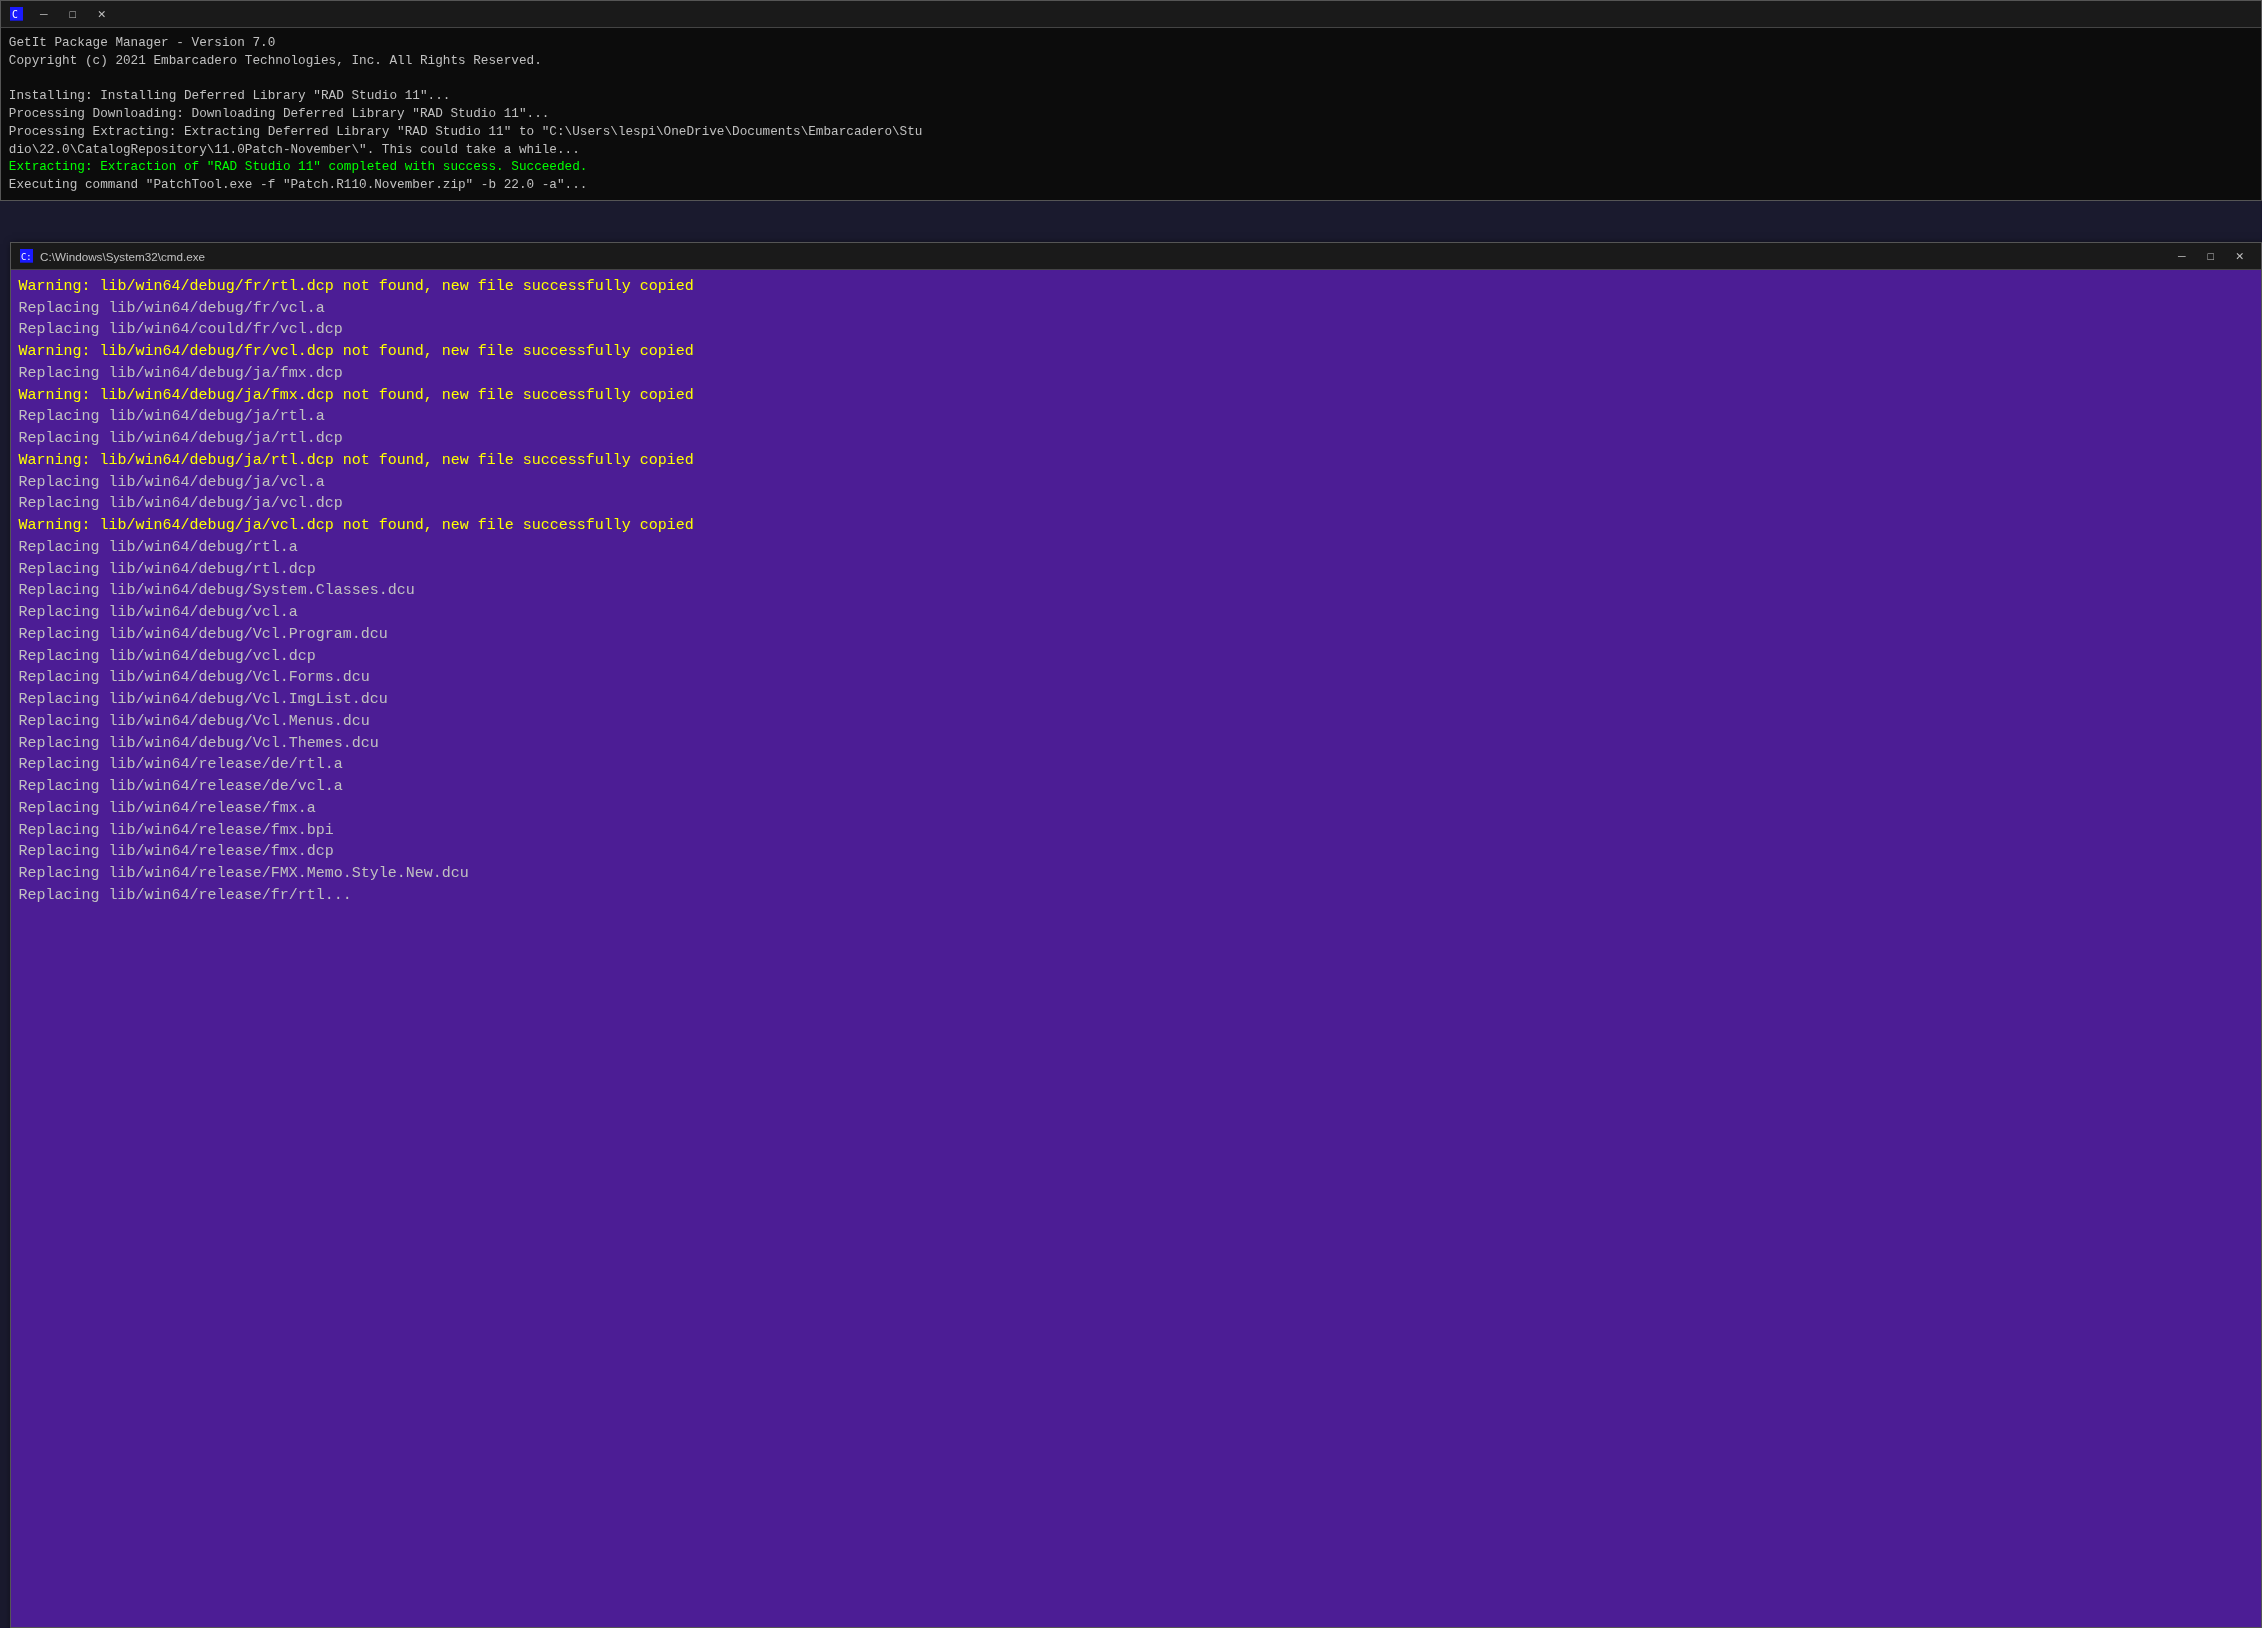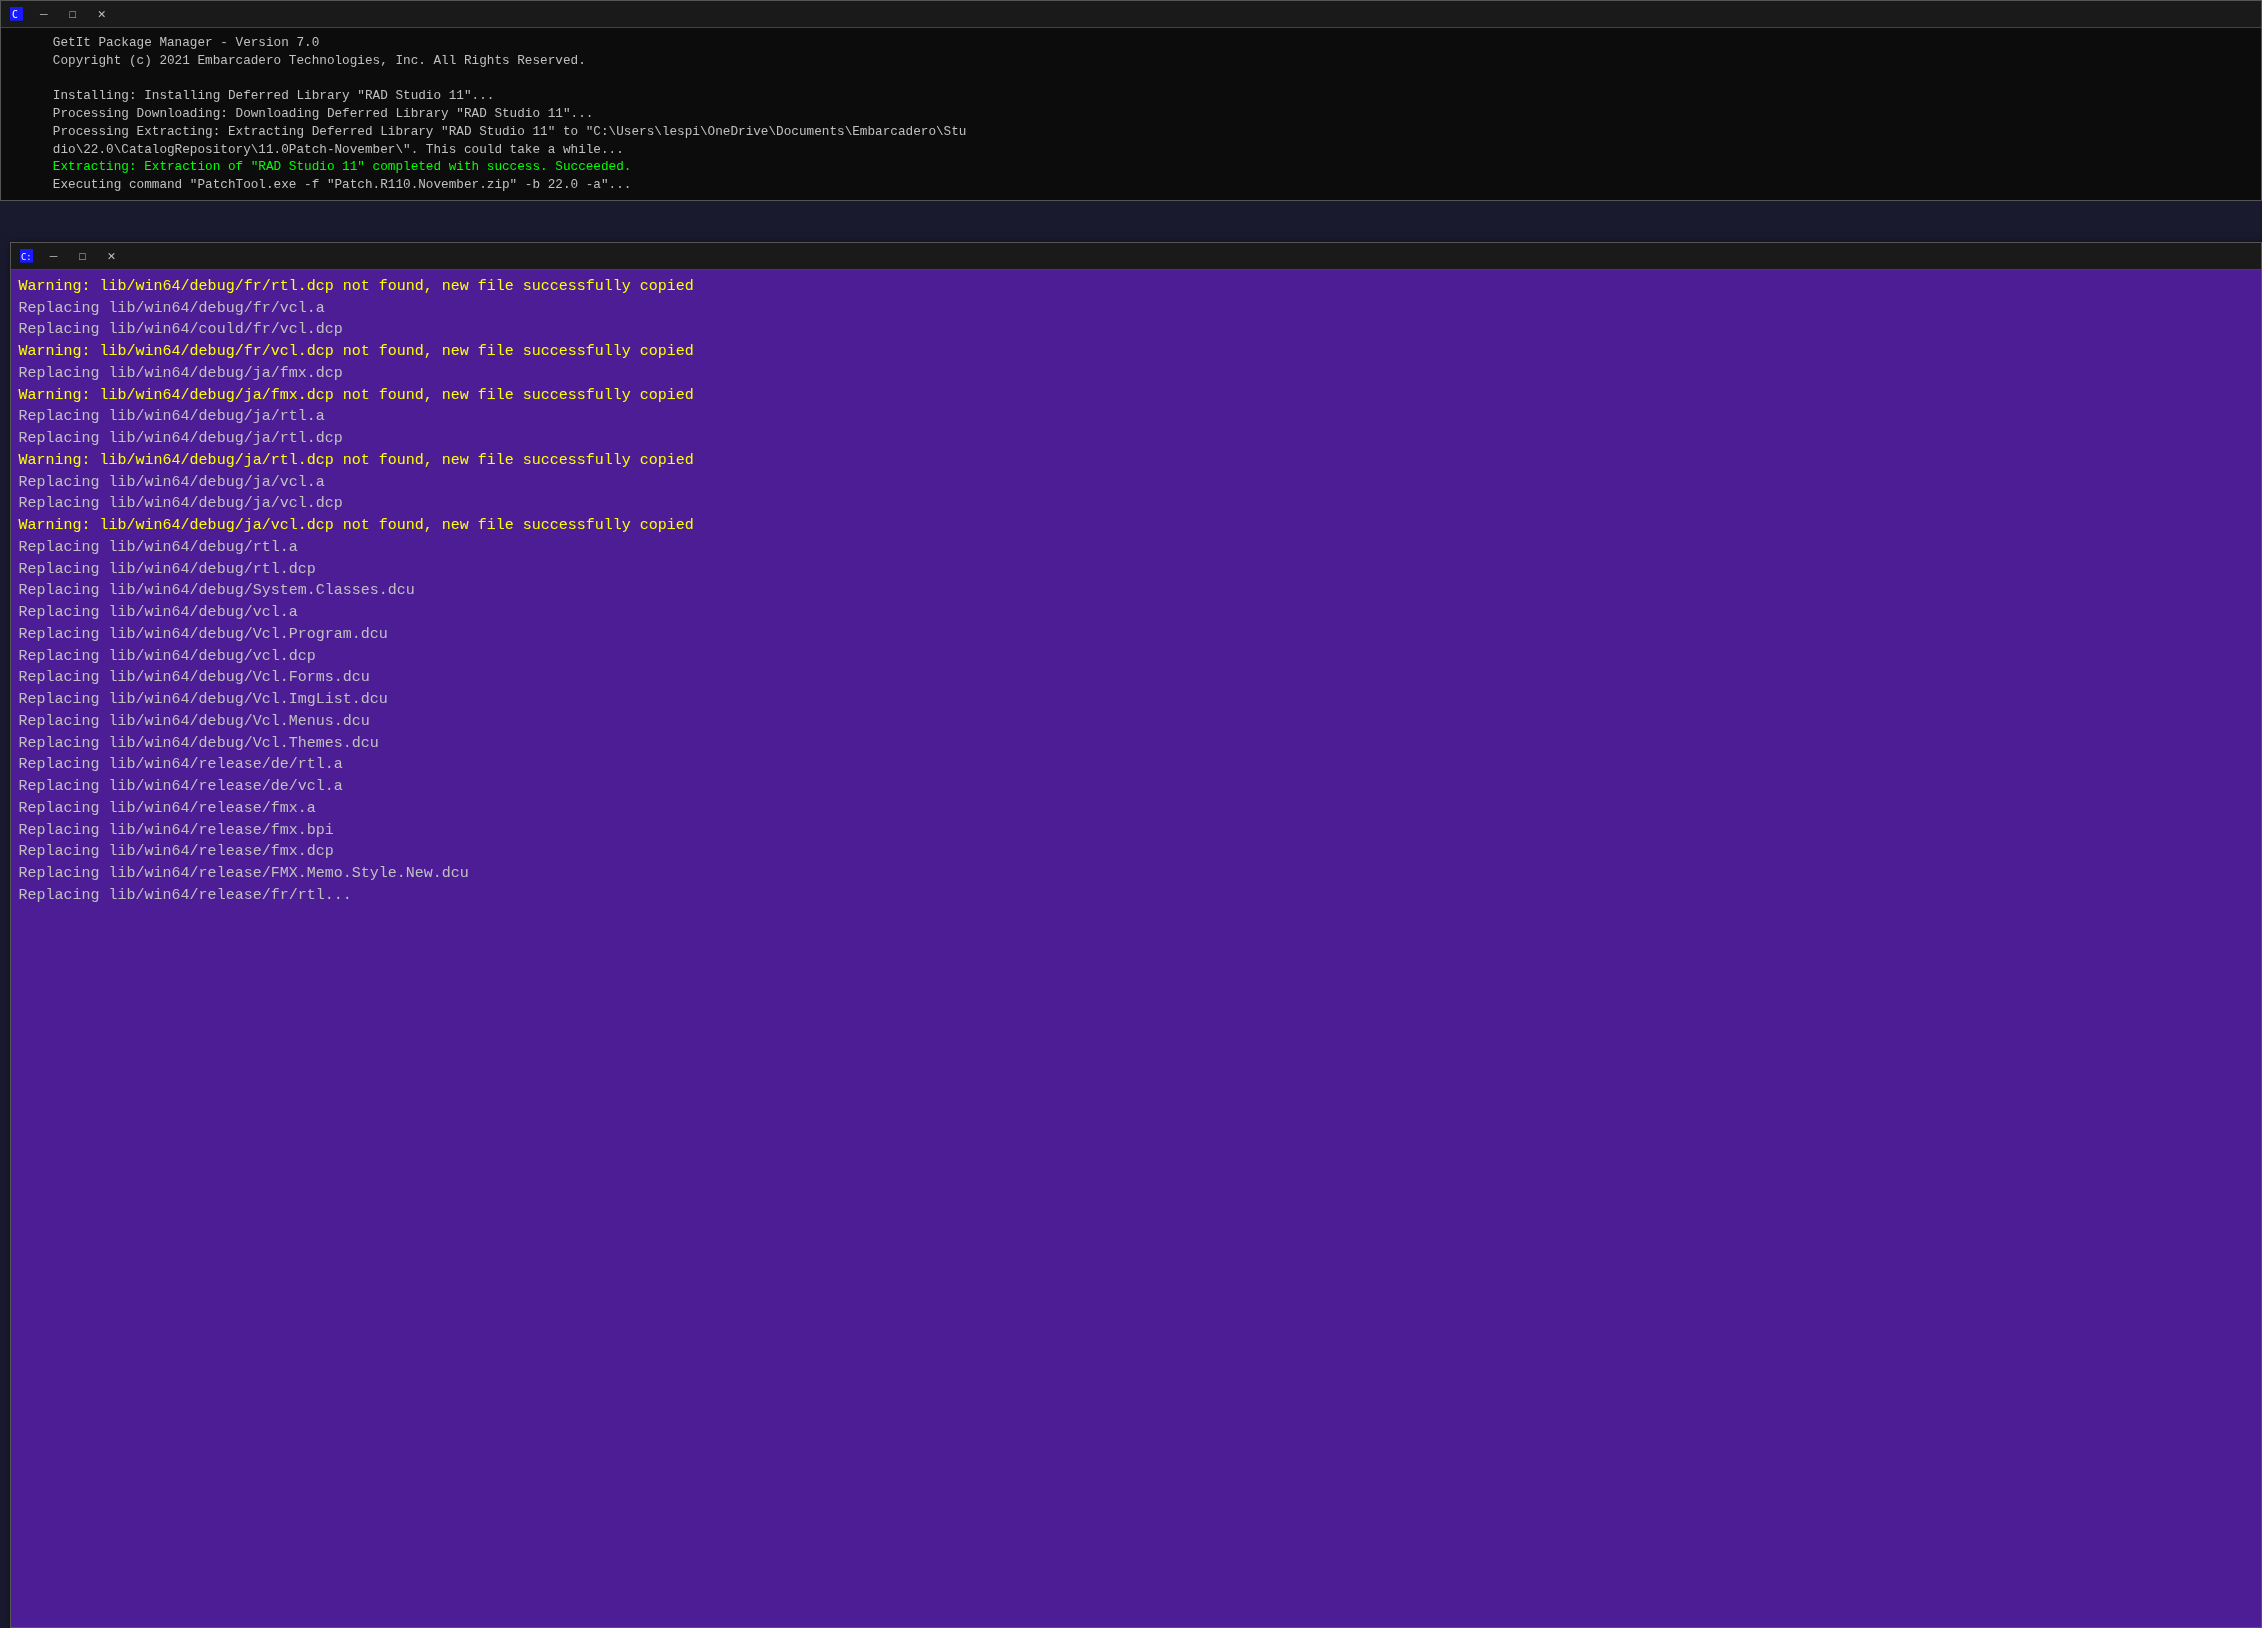--- a/index.html
+++ b/index.html
@@ -68,21 +68,20 @@
     }
 
     .console-content {
       background: #0c0c0c;
       color: #c0c0c0;
       padding: 5.9px 7.8px;
       font-family: 'Courier New', Courier, monospace;
       font-size: 12.7px;
       line-height: 1.4;
       white-space: pre;
-      margin-left: 44px;
     }
 
     .text-white { color: #c0c0c0; }
     .text-green { color: #00ff00; }
 
     
     .window-bottom {
       position: absolute;
       top: 242px;
       left: 9.8px;
@@ -139,20 +138,21 @@
 </div>
 
 <div class="window-bottom">
   <div class="titlebar">
     <span class="titlebar-icon">
       <svg width="13.7" height="13.7" viewBox="0 0 14 14" style="font-size:13px">
         <rect width="14" height="14" fill="#1a1aff"></rect>
         <text x="1" y="11" font-size="9" fill="white" font-family="monospace">C:</text>
       </svg>
     </span>
+    <span class="titlebar-title">C:\Windows\System32\cmd.exe</span>
     <div class="titlebar-controls">
       <button class="ctrl-btn">─</button>
       <button class="ctrl-btn">□</button>
       <button class="ctrl-btn close">✕</button>
     </div>
   </div>
   <div class="cmd-content" id="bottom-console"><span class="warning-line">Warning: lib/win64/debug/fr/rtl.dcp not found, new file successfully copied
 </span><span class="normal-line">Replacing lib/win64/debug/fr/vcl.a
 </span><span class="normal-line">Replacing lib/win64/could/fr/vcl.dcp
 </span><span class="warning-line">Warning: lib/win64/debug/fr/vcl.dcp not found, new file successfully copied

